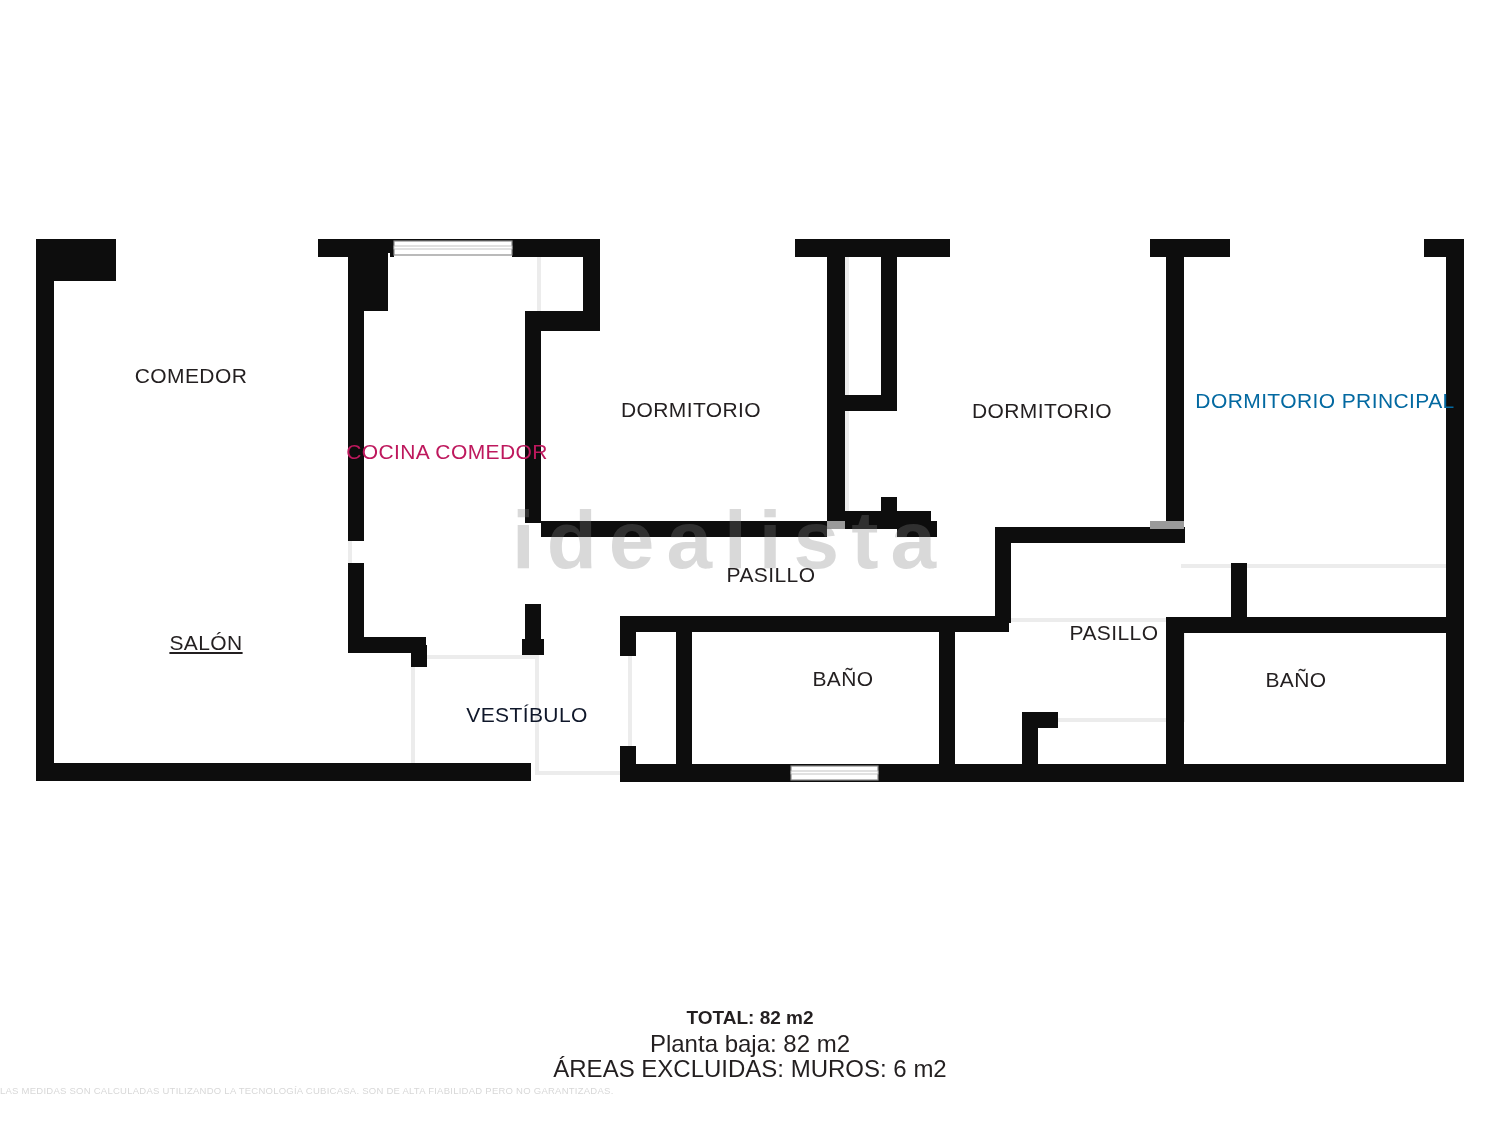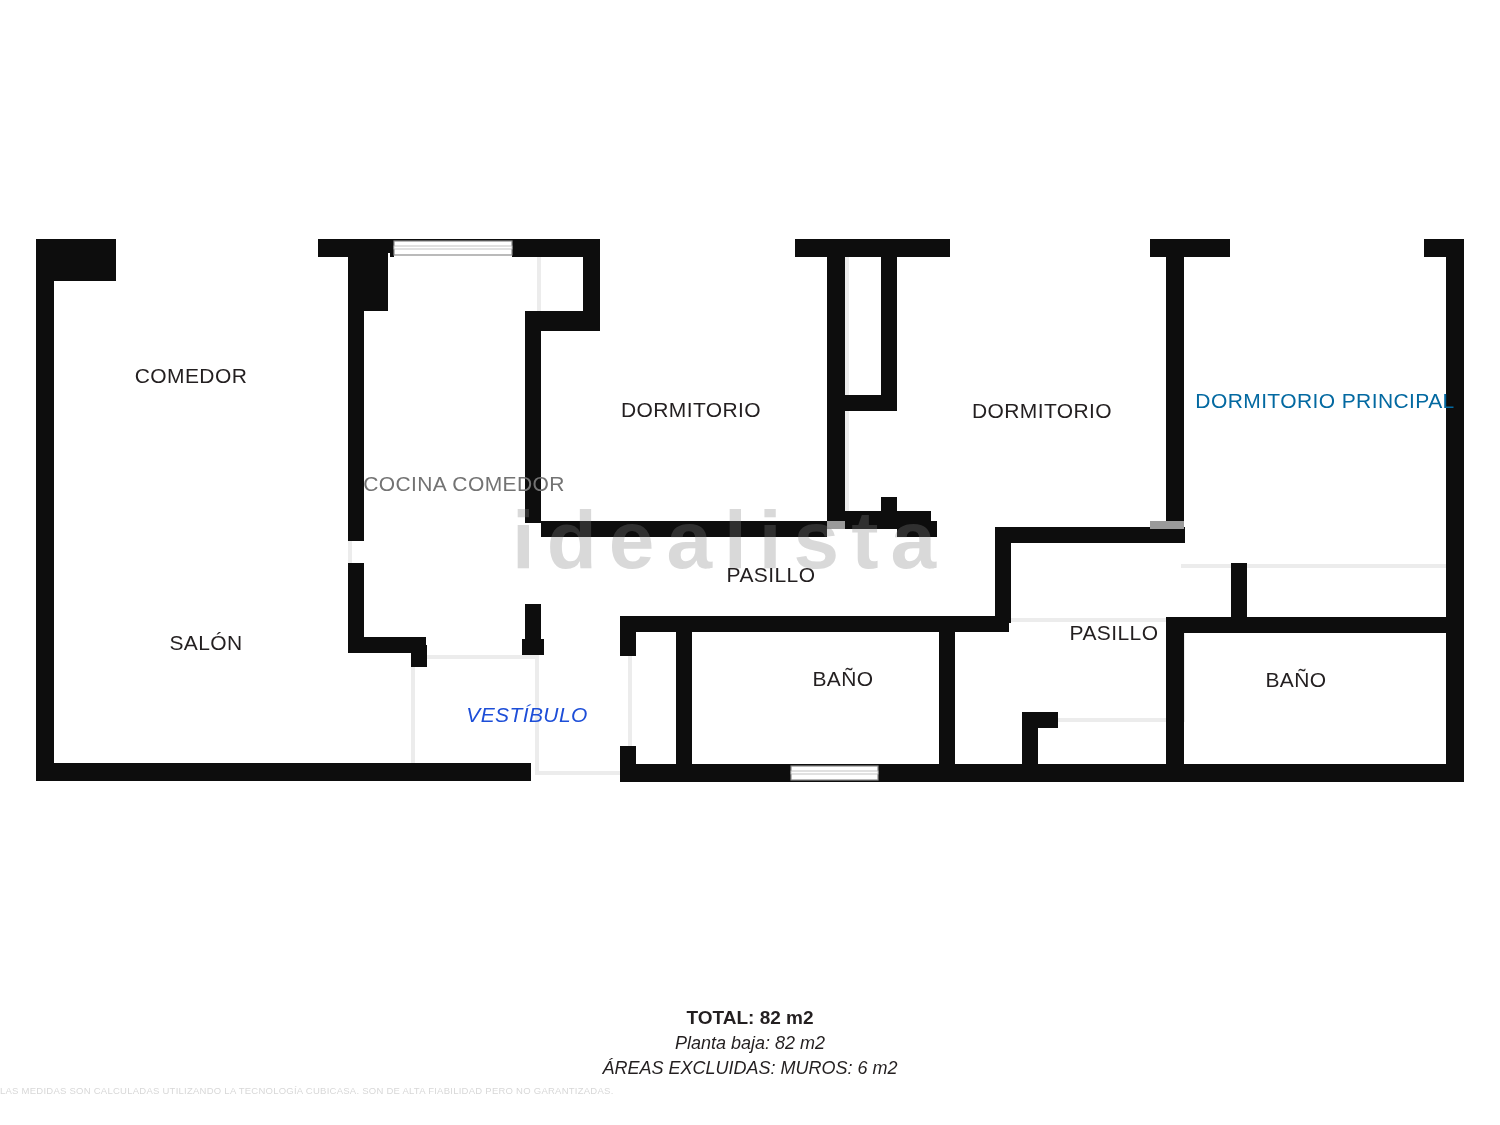--- a/index.html
+++ b/index.html
@@ -67,24 +67,23 @@
     width: 1500px;
     text-align: center;
     color: #231f20;
   }
   #summary .total-line {
     font-size: 19px;
     font-weight: 700;
     line-height: 26px;
   }
   #summary .sub-line {
-    font-size: 18px;
+    font-size: 24px;
     font-weight: 400;
     line-height: 25px;
-    font-style: italic;
   }
   #disclaimer {
     position: absolute;
     left: 0;
     top: 1085px;
     width: 1500px;
     text-align: left;
     font-size: 9.5px;
     letter-spacing: 0.25px;
     color: #d8d8d8;
@@ -207,23 +206,23 @@
       <rect x="827" y="521" width="18" height="8"></rect>
     </g>
   </svg>
 
   <div id="watermark">
     <span class="wm-text">idealista</span>
   </div>
 
   <div id="room-labels">
       <div class="room-label" style="left: 191px; top: 376px; color: rgb(35, 31, 32);">COMEDOR</div>
-      <div class="room-label" style="left: 447px; top: 484px; color: #737373; margin-left: 17px;">COCINA COMEDOR</div>
-      <div class="room-label" style="left: 206px; top: 643px; color: rgb(35, 31, 32);">SALÓN</div>
-      <div class="room-label" style="left: 527px; top: 715px; color: #1d4ed8; font-style: italic;">VESTÍBULO</div>
+      <div class="room-label" style="left: 447px; top: 452px; color: #be185d;">COCINA COMEDOR</div>
+      <div class="room-label" style="left: 206px; top: 643px; color: rgb(35, 31, 32); text-decoration: underline;">SALÓN</div>
+      <div class="room-label" style="left: 527px; top: 715px; color: #0f172a;">VESTÍBULO</div>
       <div class="room-label" style="left: 691px; top: 410px; color: rgb(35, 31, 32);">DORMITORIO</div>
       <div class="room-label" style="left: 771px; top: 575px; color: rgb(35, 31, 32);">PASILLO</div>
       <div class="room-label" style="left: 843px; top: 679px; color: rgb(35, 31, 32);">BAÑO</div>
       <div class="room-label" style="left: 1042px; top: 411px; color: rgb(35, 31, 32);">DORMITORIO</div>
       <div class="room-label" style="left: 1114px; top: 633px; color: rgb(35, 31, 32);">PASILLO</div>
       <div class="room-label" style="left: 1325px; top: 401px; color: #0369a1;">DORMITORIO PRINCIPAL</div>
       <div class="room-label" style="left: 1296px; top: 680px; color: rgb(35, 31, 32);">BAÑO</div>
     </div>
 
 </div>

